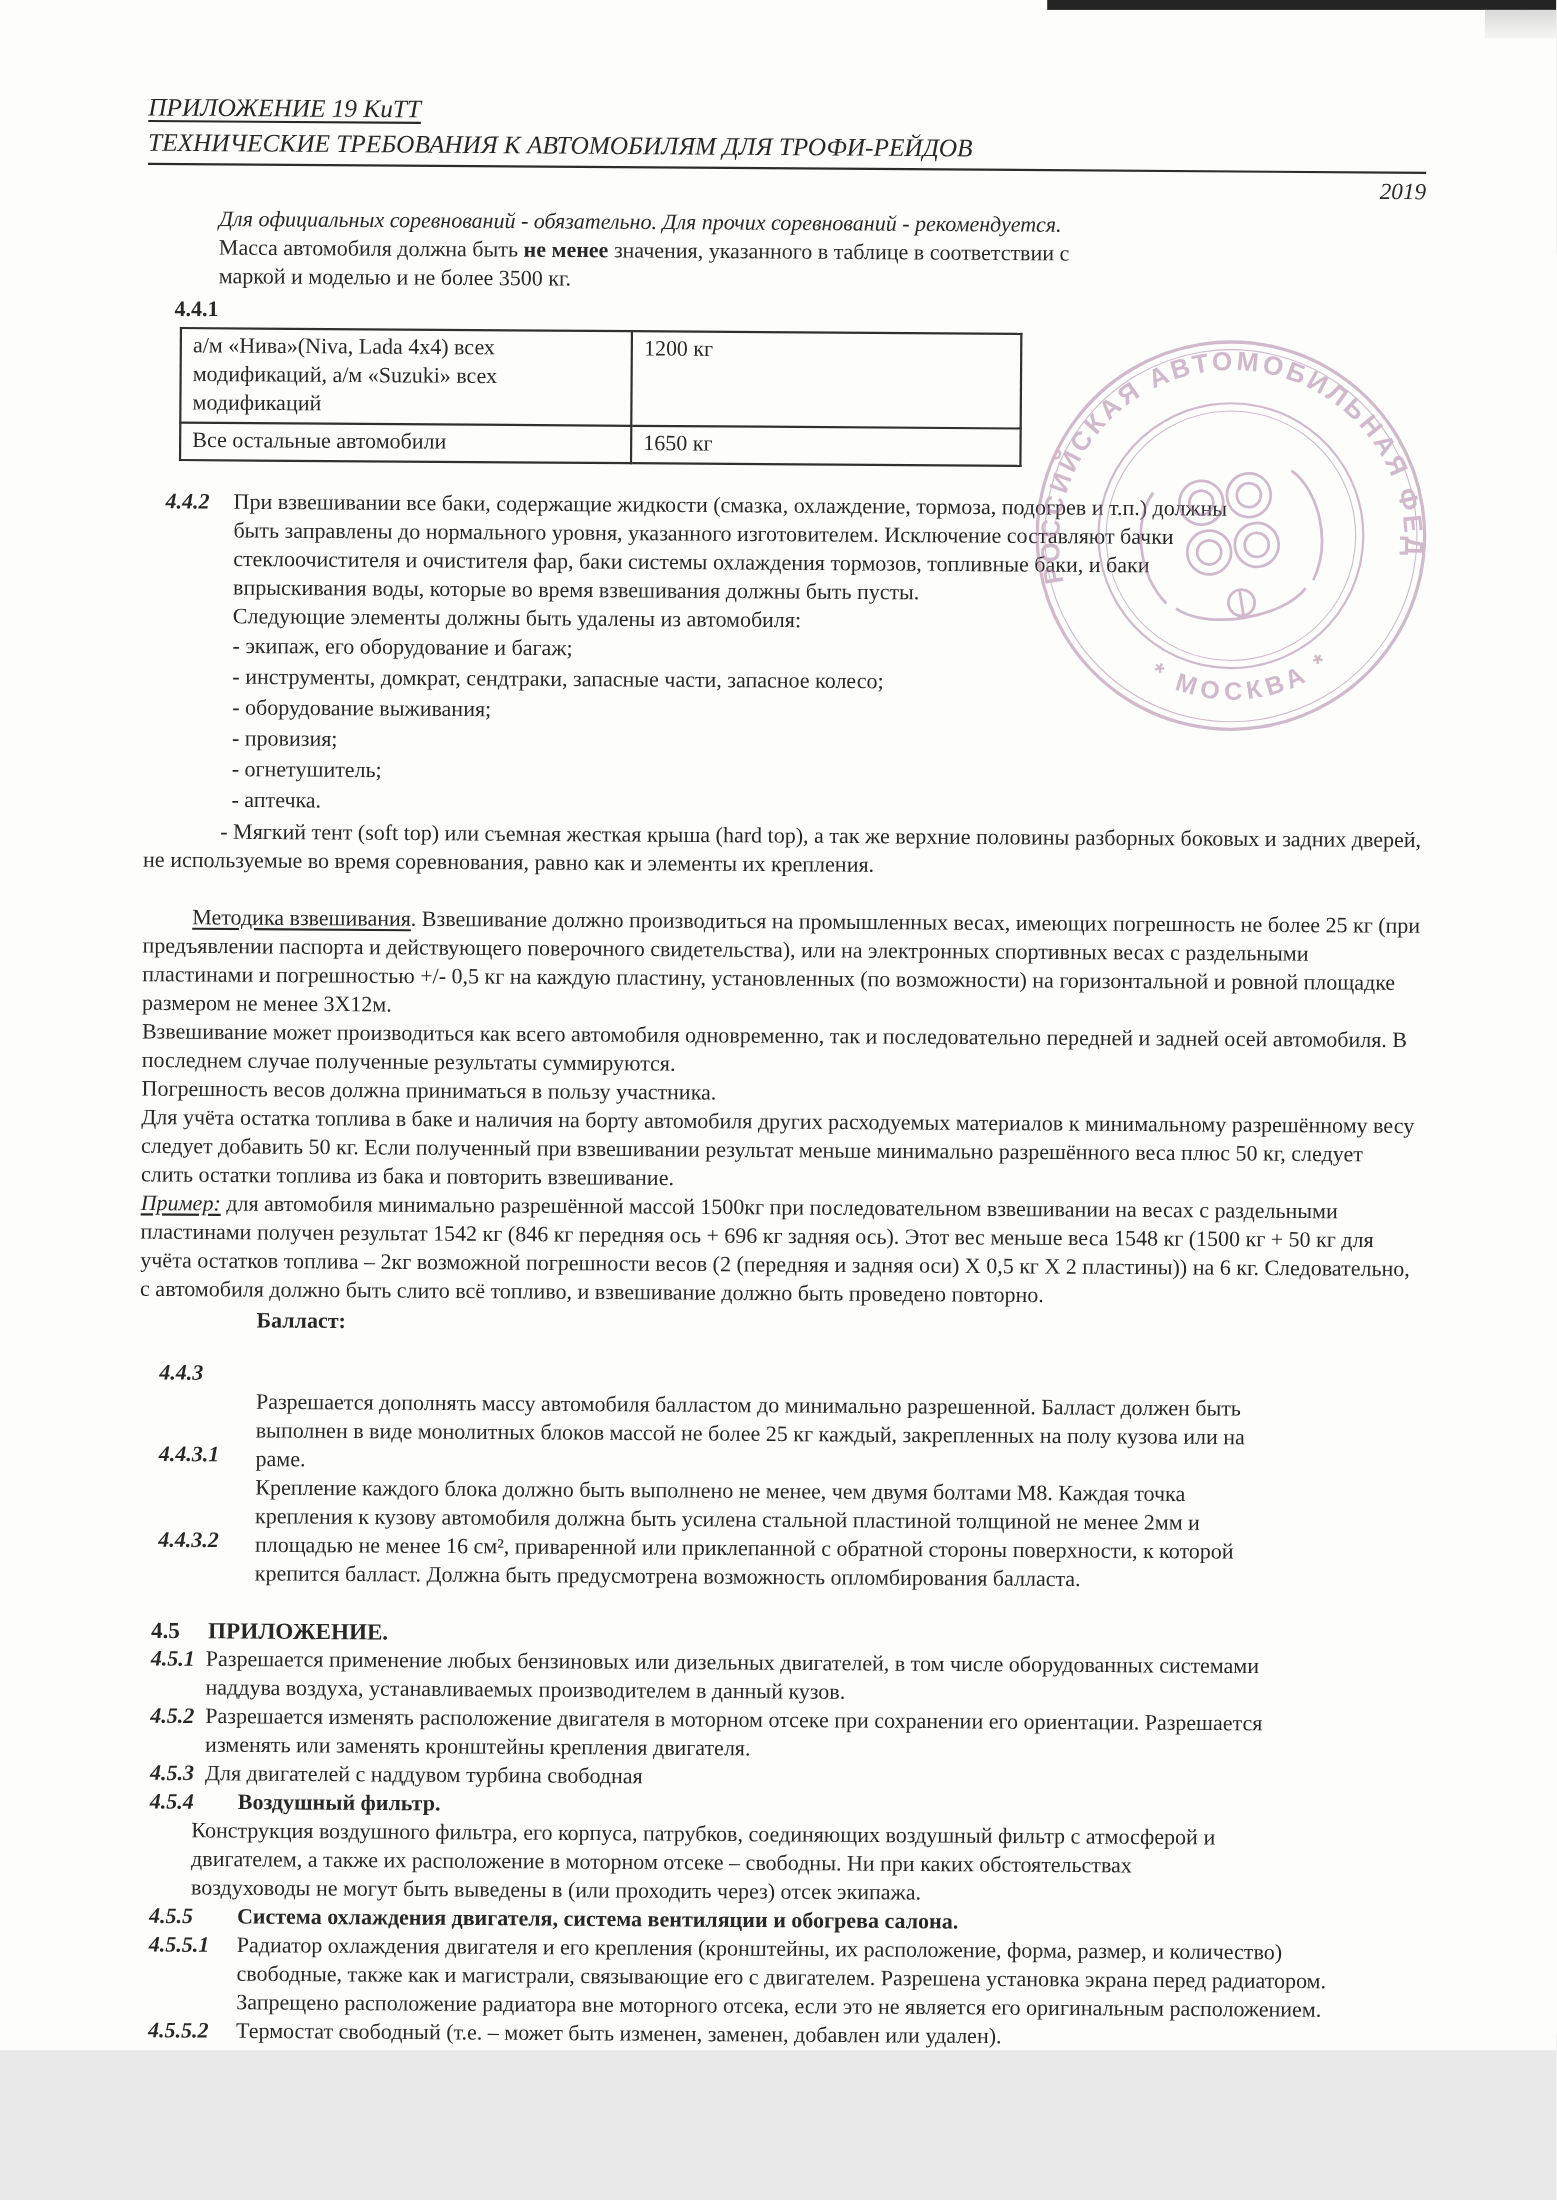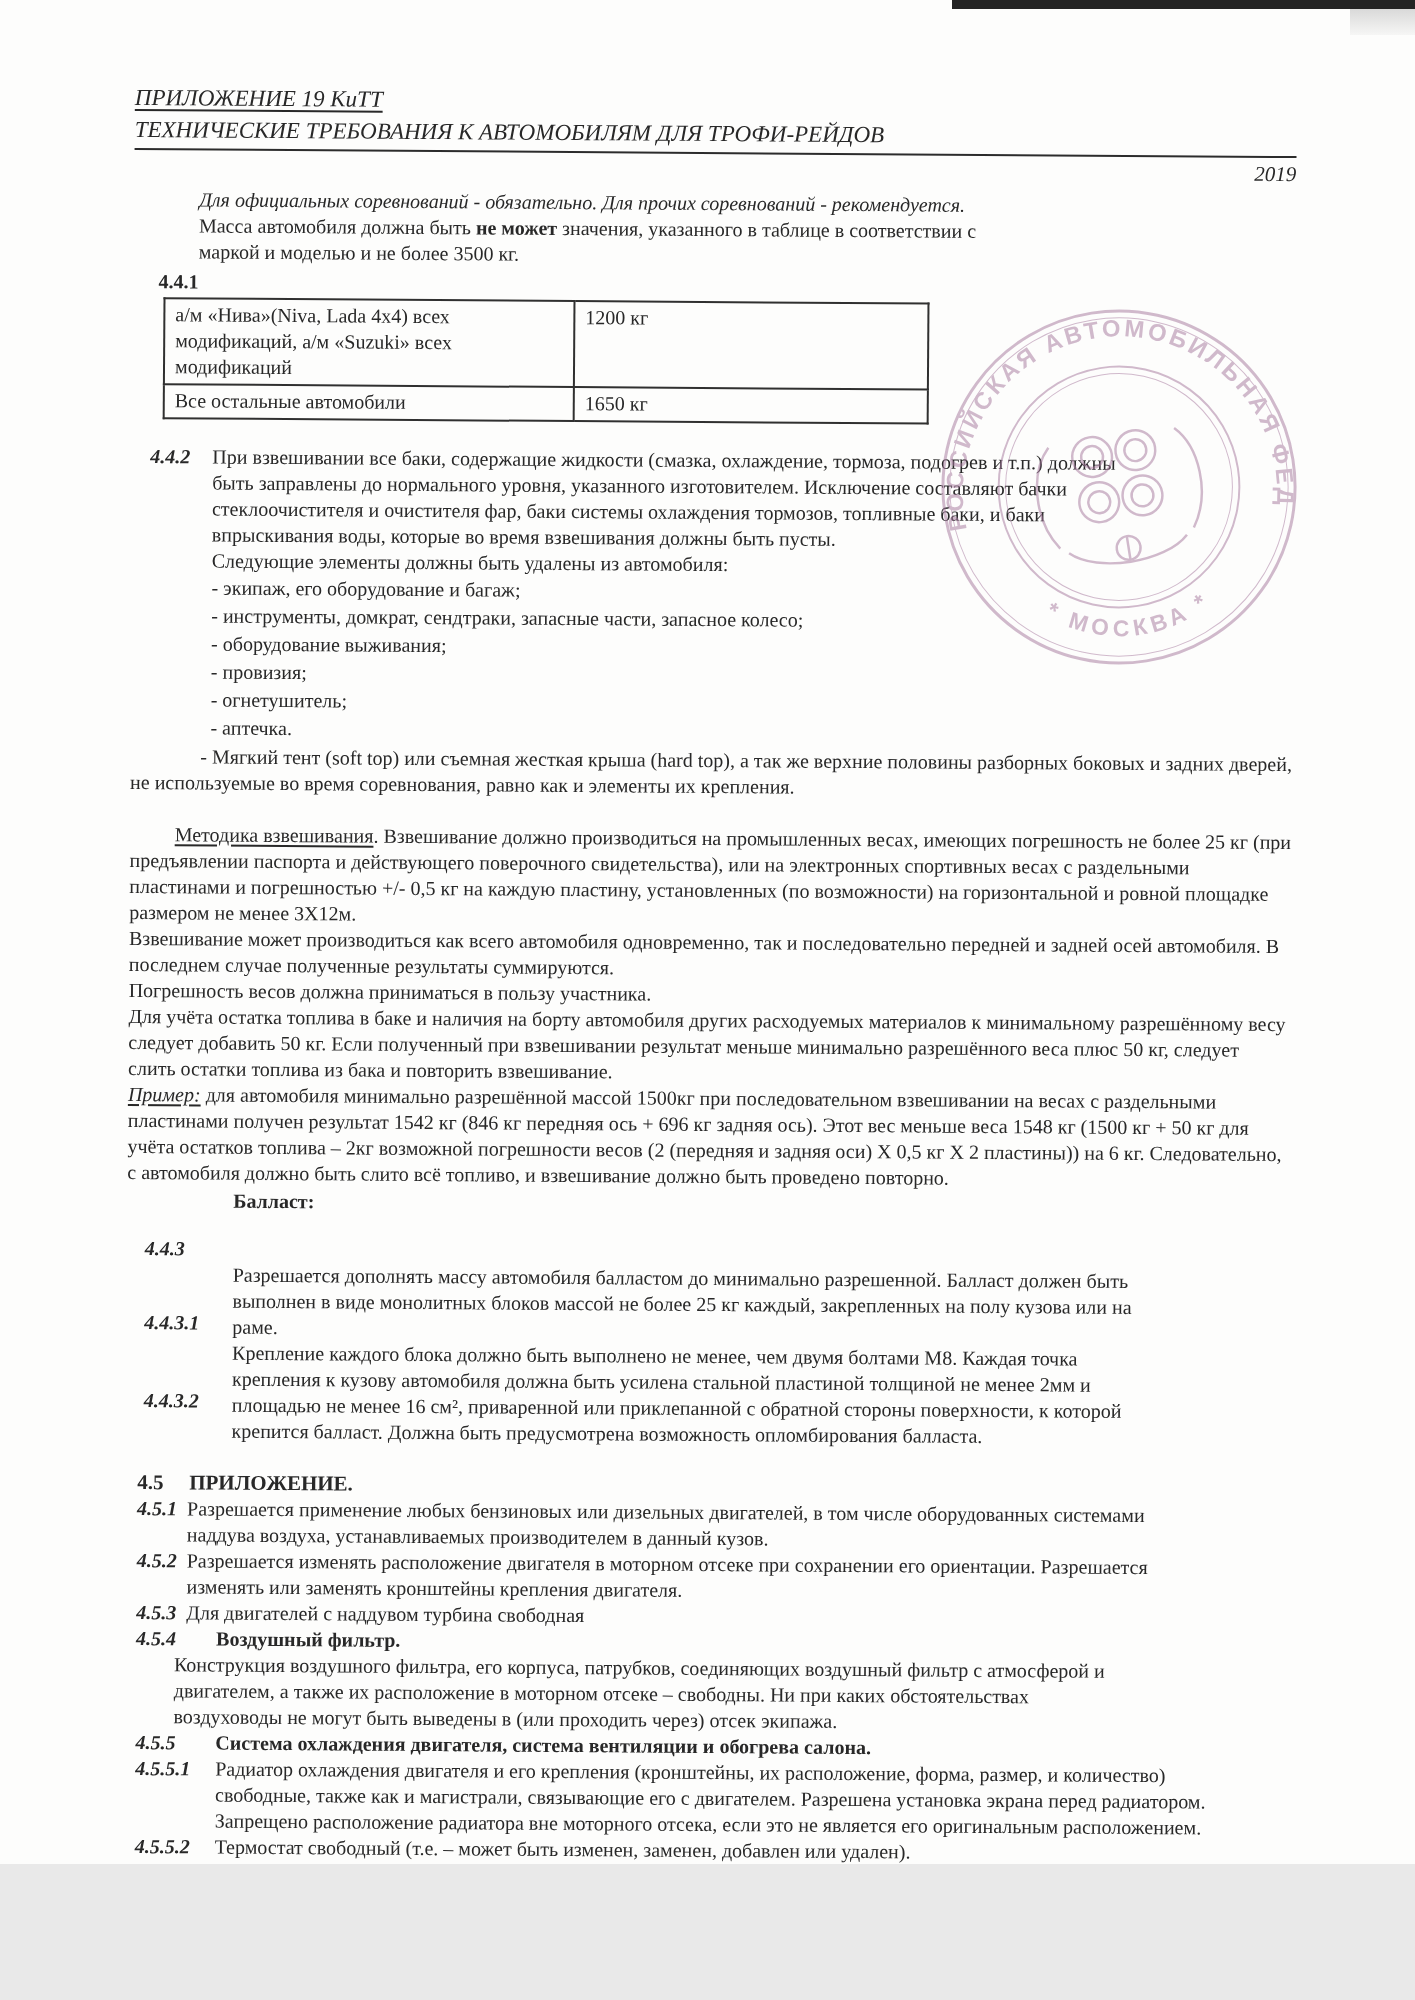--- a/index.html
+++ b/index.html
@@ -97,21 +97,21 @@
     <div>
       <span class="hdr1">ПРИЛОЖЕНИЕ 19 КиТТ</span>
       <div class="hdr2">
         <span class="hdr2-text">ТЕХНИЧЕСКИЕ ТРЕБОВАНИЯ К АВТОМОБИЛЯМ ДЛЯ ТРОФИ-РЕЙДОВ</span>
       </div>
       <div class="year">2019</div>
     </div>
 
     <div class="intro">
       <p class="it">Для официальных соревнований - обязательно. Для прочих соревнований - рекомендуется.</p>
-      <p><span>Масса автомобиля должна быть </span><span class="b">не может</span><span> значения, указанного в таблице в соответствии с маркой и моделью и не более 3500 кг.</span></p>
+      <p><span>Масса автомобиля должна быть </span><span class="b">не менее</span><span> значения, указанного в таблице в соответствии с маркой и моделью и не более 3500 кг.</span></p>
     </div>
 
     <div class="num-441">4.4.1</div>
 
     <table class="t441">
       <tbody>
         <tr>
           <td class="c1">а/м «Нива»(Niva, Lada 4x4) всех модификаций, а/м «Suzuki» всех модификаций</td>
           <td class="c2">1200 кг</td>
         </tr>

